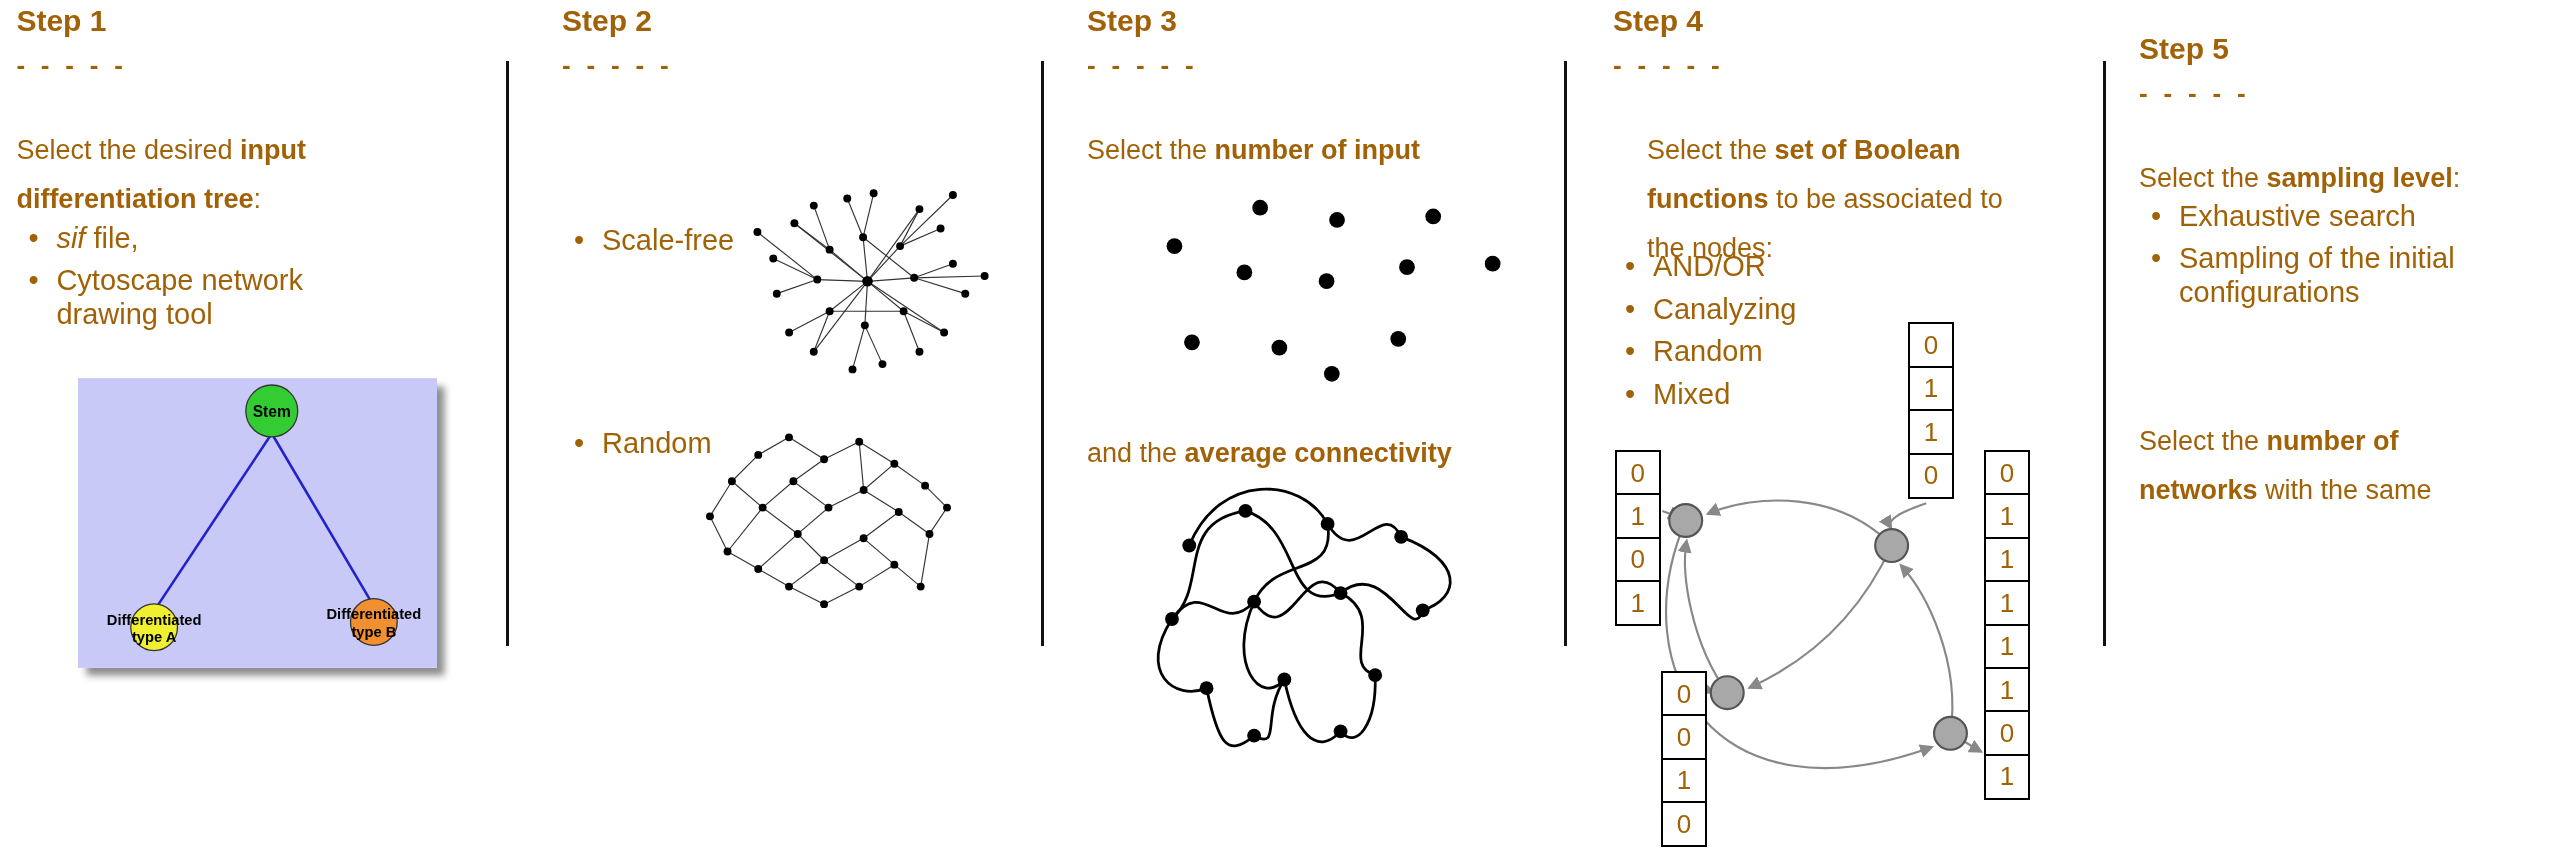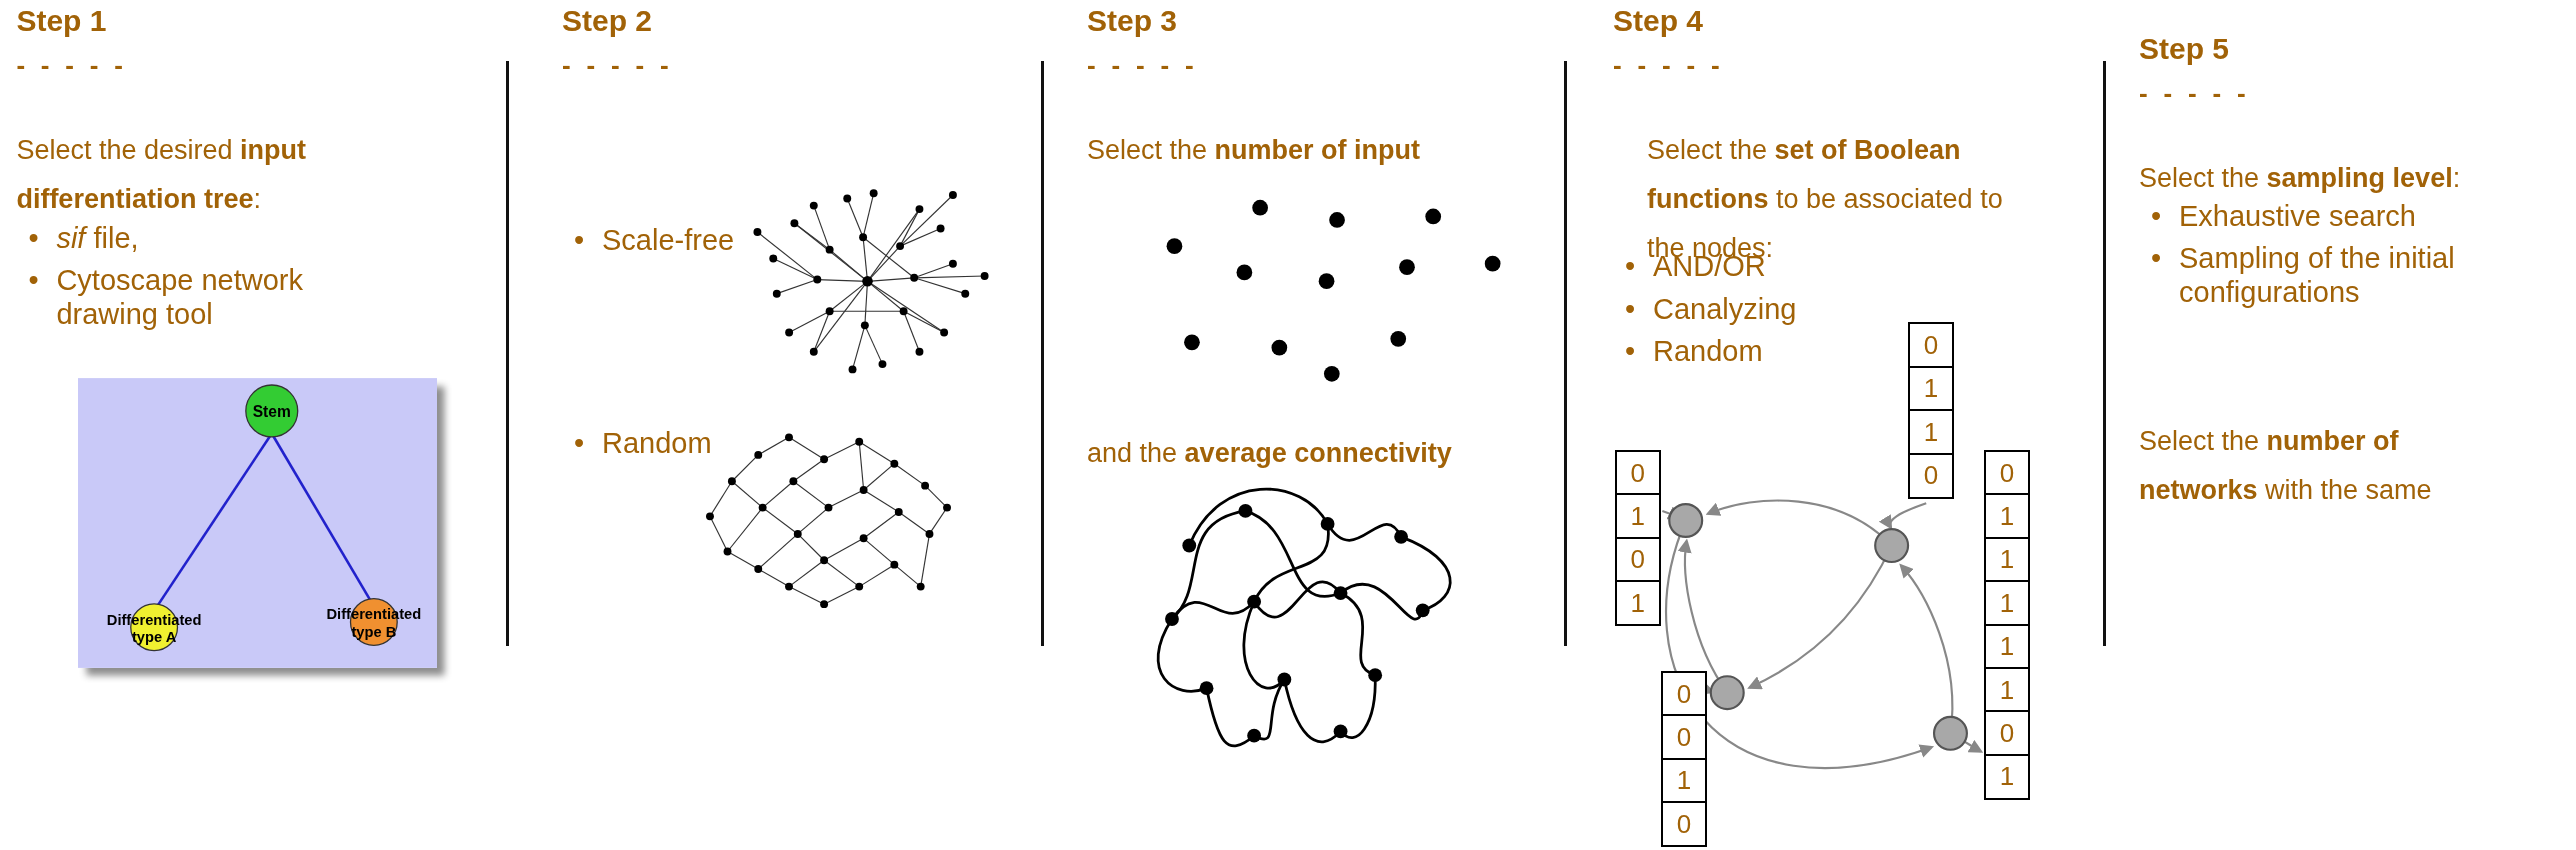--- a/index.html
+++ b/index.html
@@ -276,20 +276,21 @@
   <div class="vdiv" style="left:1564px;"></div>
 
   <section class="col" style="left:1613px;width:485px;">
     <h2 class="title">Step 4</h2>
     <div class="dashes">- - - - -</div>
     <p class="para" style="top:126px;width:381px;margin-left:34px;"><span>Select the </span><b>set of Boolean functions</b><span> to be associated to the nodes:</span></p>
     <div class="bullets b4" style="top:249px;width:363px;">
       <div class="bullet"><span>AND/OR</span></div>
       <div class="bullet"><span>Canalyzing</span></div>
       <div class="bullet"><span>Random</span></div>
+      <div class="bullet"><span>Mixed</span></div>
     </div>
 
     <div class="fig4">
       <svg width="437" height="552" viewBox="0 0 505 638" style="position:absolute;left:0;top:0;">
         <defs>
           <marker id="arw" viewBox="0 0 10 10" refX="8" refY="5" markerWidth="6.5" markerHeight="6.5" orient="auto">
             <path d="M0,0 L10,5 L0,10 z" fill="#888"></path>
           </marker>
         </defs>
         <g>

